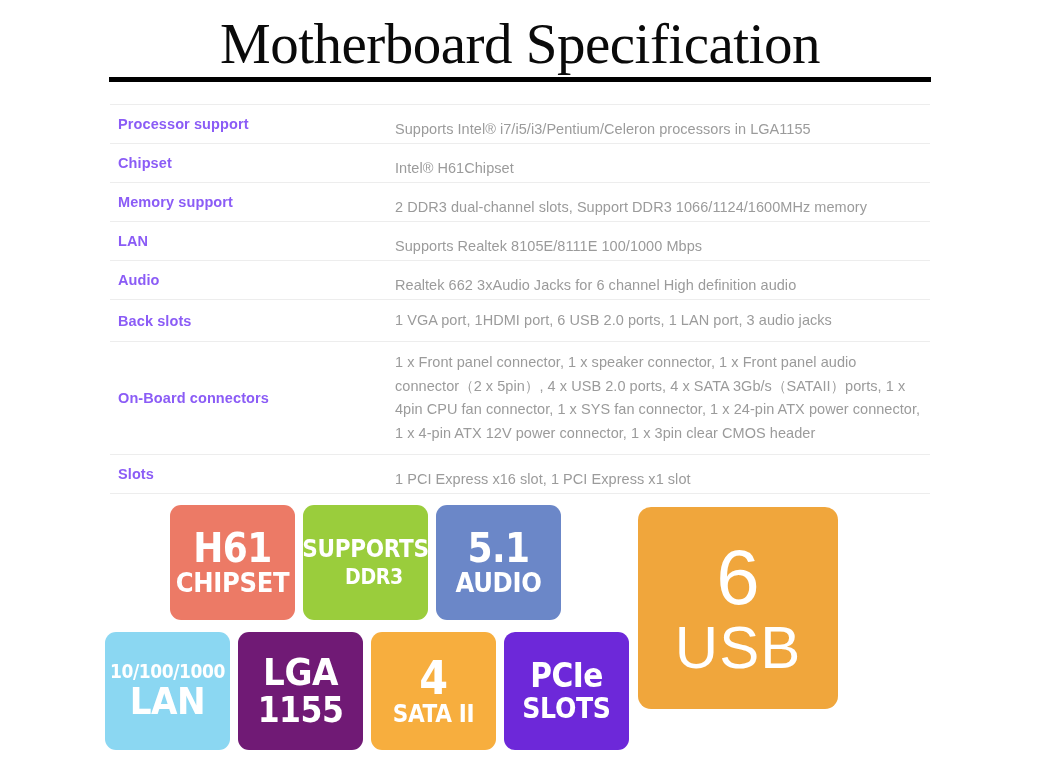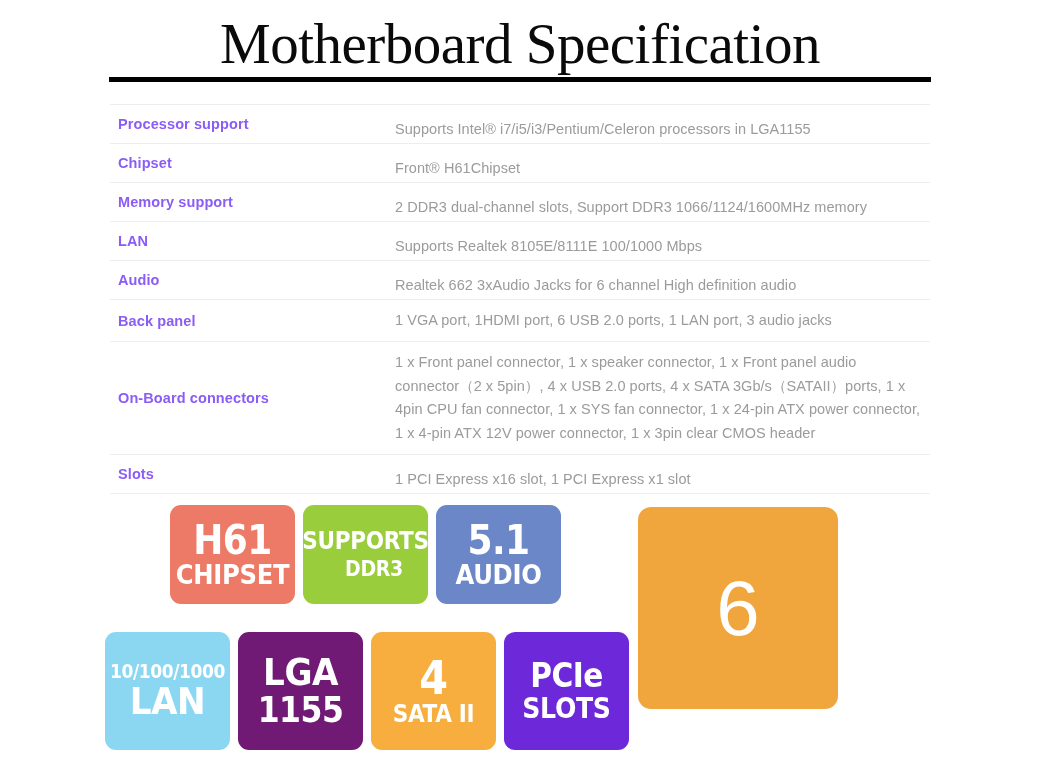--- a/index.html
+++ b/index.html
@@ -102,21 +102,21 @@
     line-height: 0.97;
     text-transform: uppercase;
     box-sizing: border-box;
     overflow: hidden;
   }
   .tile .l1 { display: block; }
   .tile .l2 { display: block; }
 
   
   #tile-h61      { left: 170px; top: 505px - 487px; }
-  .tile.t-top    { top: 18px;  width: 125px; height: 99px; }
+  .tile.t-top    { top: 18px;  width: 125px; height: 115px; }
   .tile.t-bottom { top: 145px; width: 125px; height: 118px; }
 
   #tile-h61   { left: 170px; }
   #tile-ddr3  { left: 303px; align-items: center; }
   #tile-audio { left: 436px; }
 
   #tile-lan   { left: 105px; }
   #tile-lga   { left: 238px; }
   #tile-sata  { left: 371px; }
   #tile-pcie  { left: 504px; }
@@ -166,36 +166,36 @@
 </div>
 
 <table class="spec-table">
   <tbody>
     <tr>
       <td class="spec-label">Processor support</td>
       <td class="spec-value">Supports Intel® i7/i5/i3/Pentium/Celeron processors in LGA1155</td>
     </tr>
     <tr>
       <td class="spec-label">Chipset</td>
-      <td class="spec-value">Front® H61Chipset</td>
+      <td class="spec-value">Intel® H61Chipset</td>
     </tr>
     <tr>
       <td class="spec-label">Memory support</td>
       <td class="spec-value">2  DDR3 dual-channel slots, Support DDR3 1066/1124/1600MHz memory</td>
     </tr>
     <tr>
       <td class="spec-label">LAN</td>
       <td class="spec-value">Supports Realtek 8105E/8111E 100/1000 Mbps</td>
     </tr>
     <tr>
       <td class="spec-label">Audio</td>
       <td class="spec-value">Realtek 662 3xAudio Jacks for 6 channel High definition audio</td>
     </tr>
     <tr class="tall">
-      <td class="spec-label">Back panel</td>
+      <td class="spec-label">Back slots</td>
       <td class="spec-value">1 VGA port,  1HDMI  port, 6 USB 2.0 ports, 1 LAN port, 3 audio jacks</td>
     </tr>
     <tr class="tall">
       <td class="spec-label">On-Board connectors</td>
       <td class="spec-value">1 x Front panel connector, 1 x speaker connector,  1 x Front panel audio connector（2 x 5pin）,  4 x USB 2.0 ports, 4 x SATA 3Gb/s（SATAII）ports, 1 x 4pin CPU fan connector, 1 x SYS fan connector,  1 x 24-pin ATX power connector, 1 x 4-pin  ATX 12V power connector, 1 x 3pin clear  CMOS header</td>
     </tr>
     <tr>
       <td class="spec-label">Slots</td>
       <td class="spec-value">1 PCI Express x16 slot, 1 PCI Express x1 slot</td>
     </tr>
@@ -234,15 +234,16 @@
     <span class="l2">SATA II</span>
   </div>
 
   <div class="tile t-bottom" id="tile-pcie" style="background: #6d28d9;">
     <span class="l1">PCIe</span>
     <span class="l2">SLOTS</span>
   </div>
 
   <div class="tile" id="tile-usb" style="background: rgb(240, 166, 60);">
     <span class="l1">6</span>
+    <span class="l2">USB</span>
   </div>
 
 </div>
 
 </body></html>

